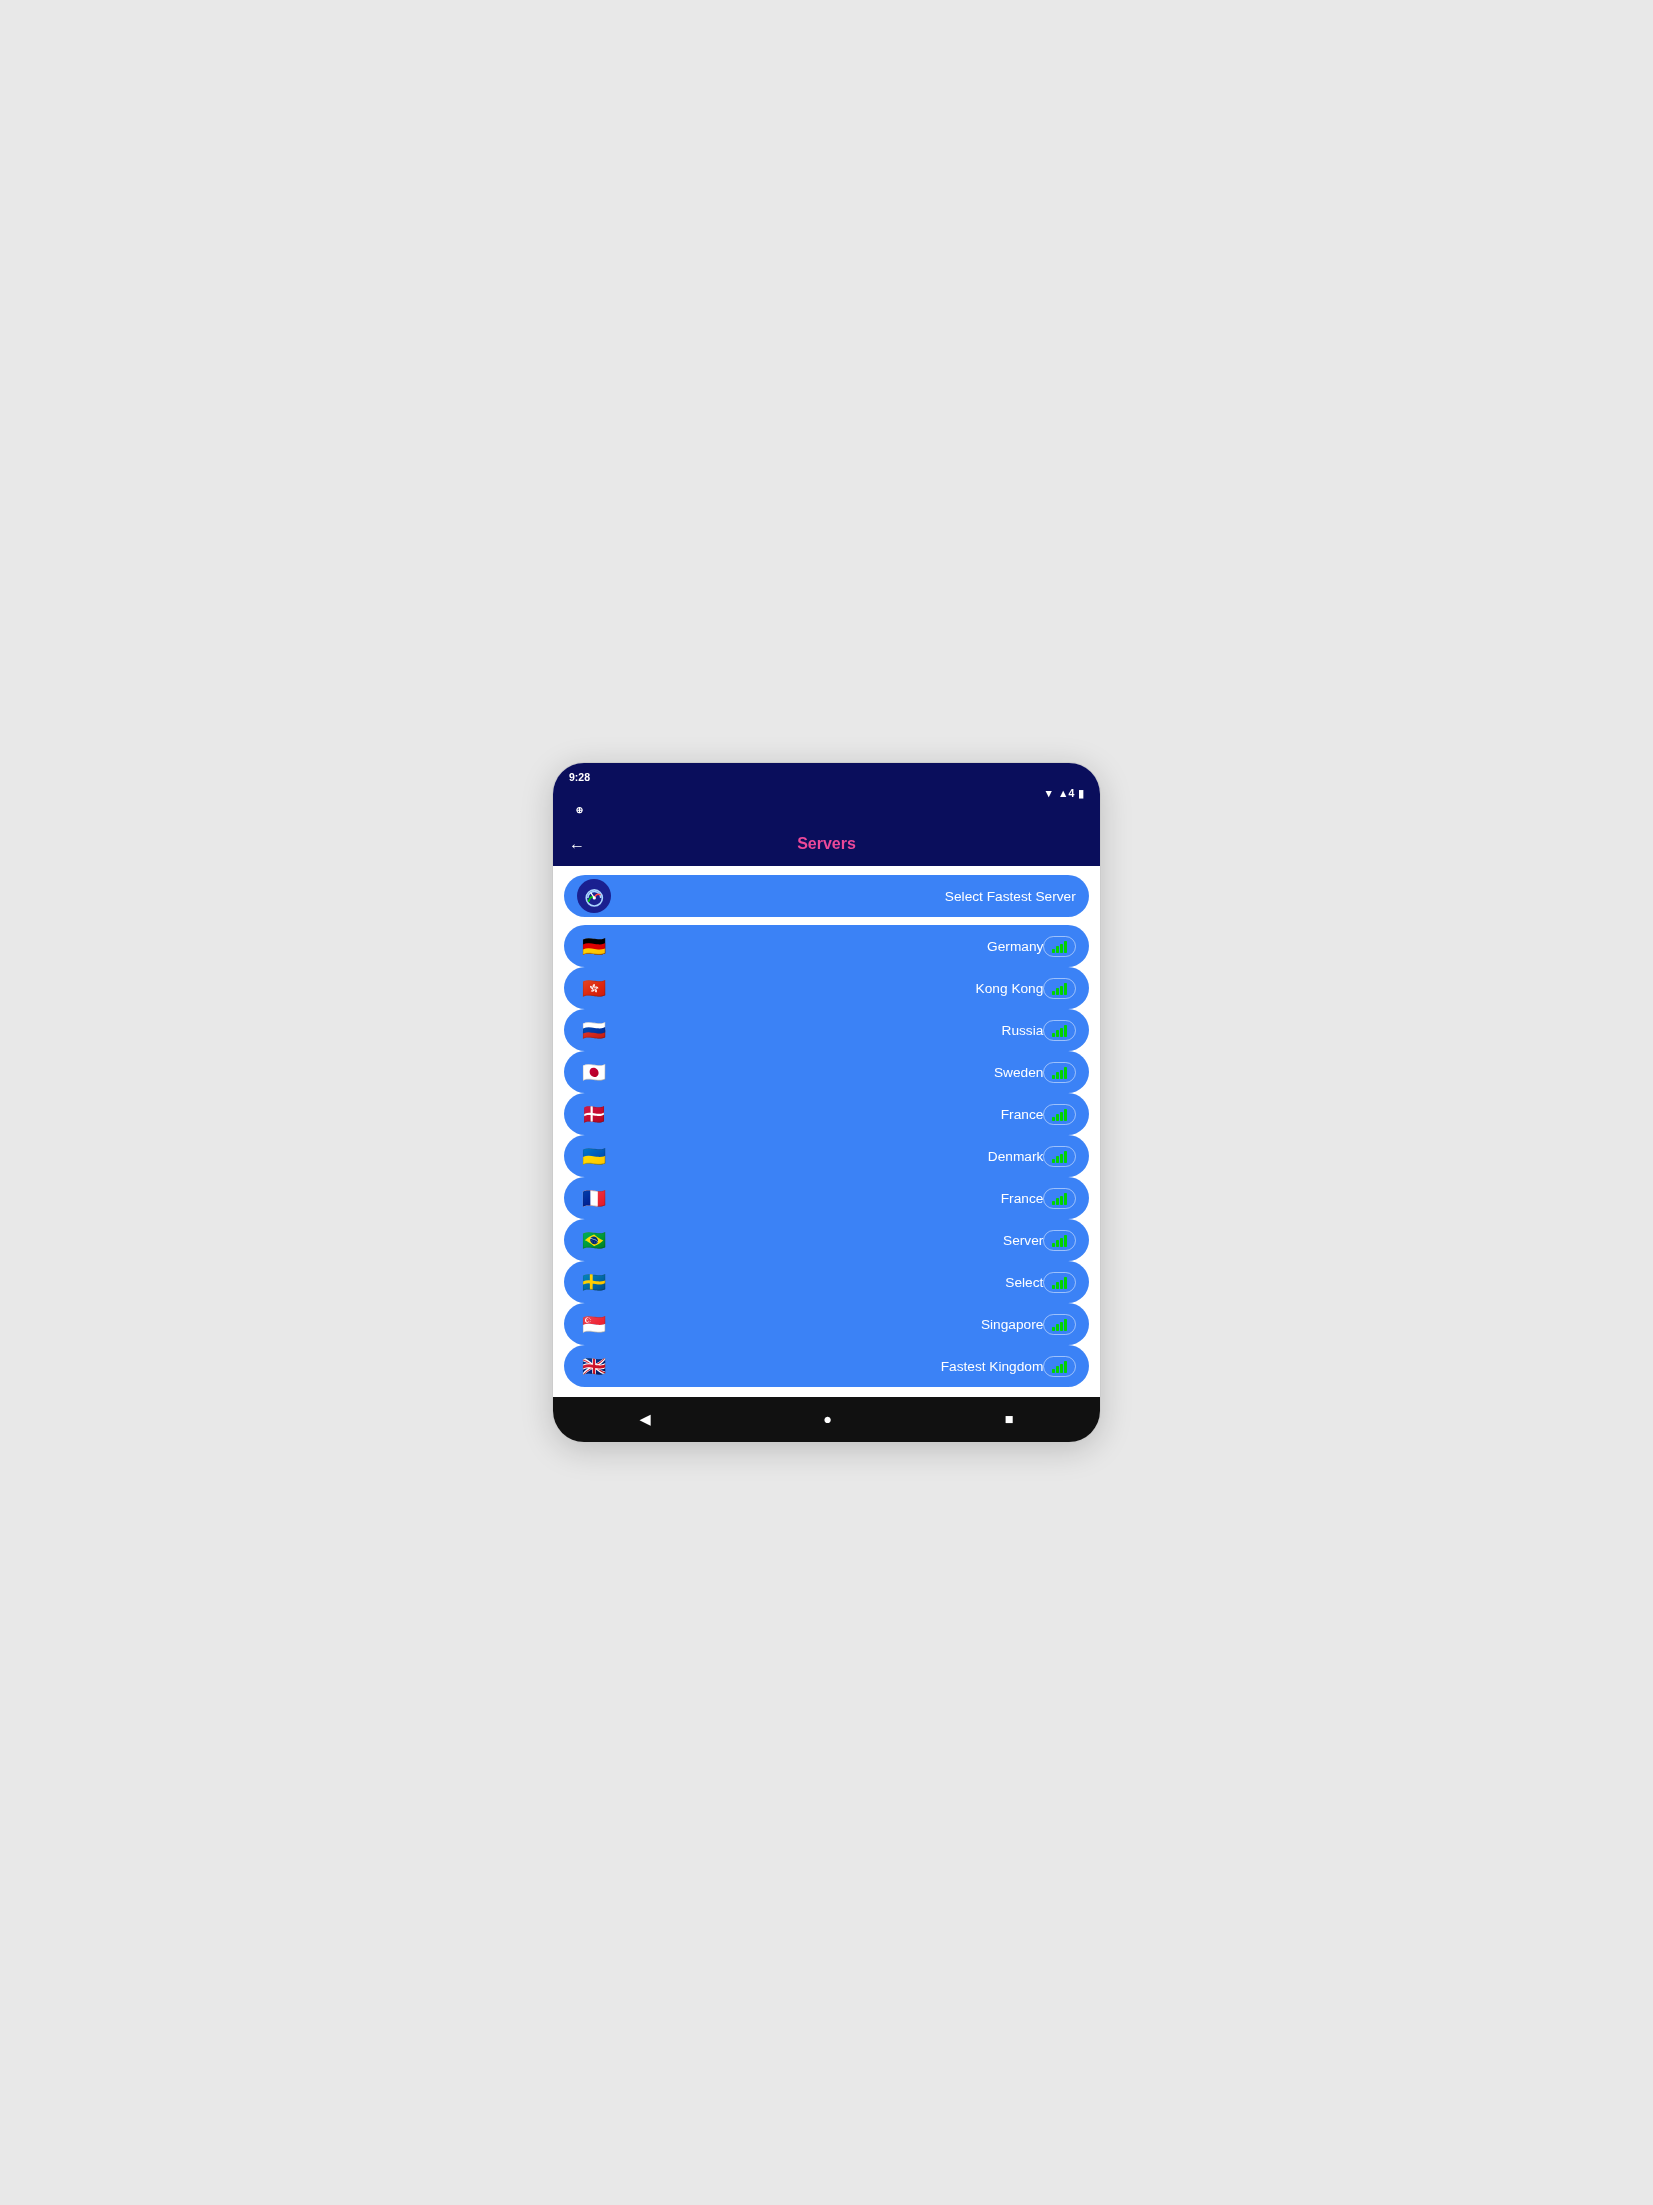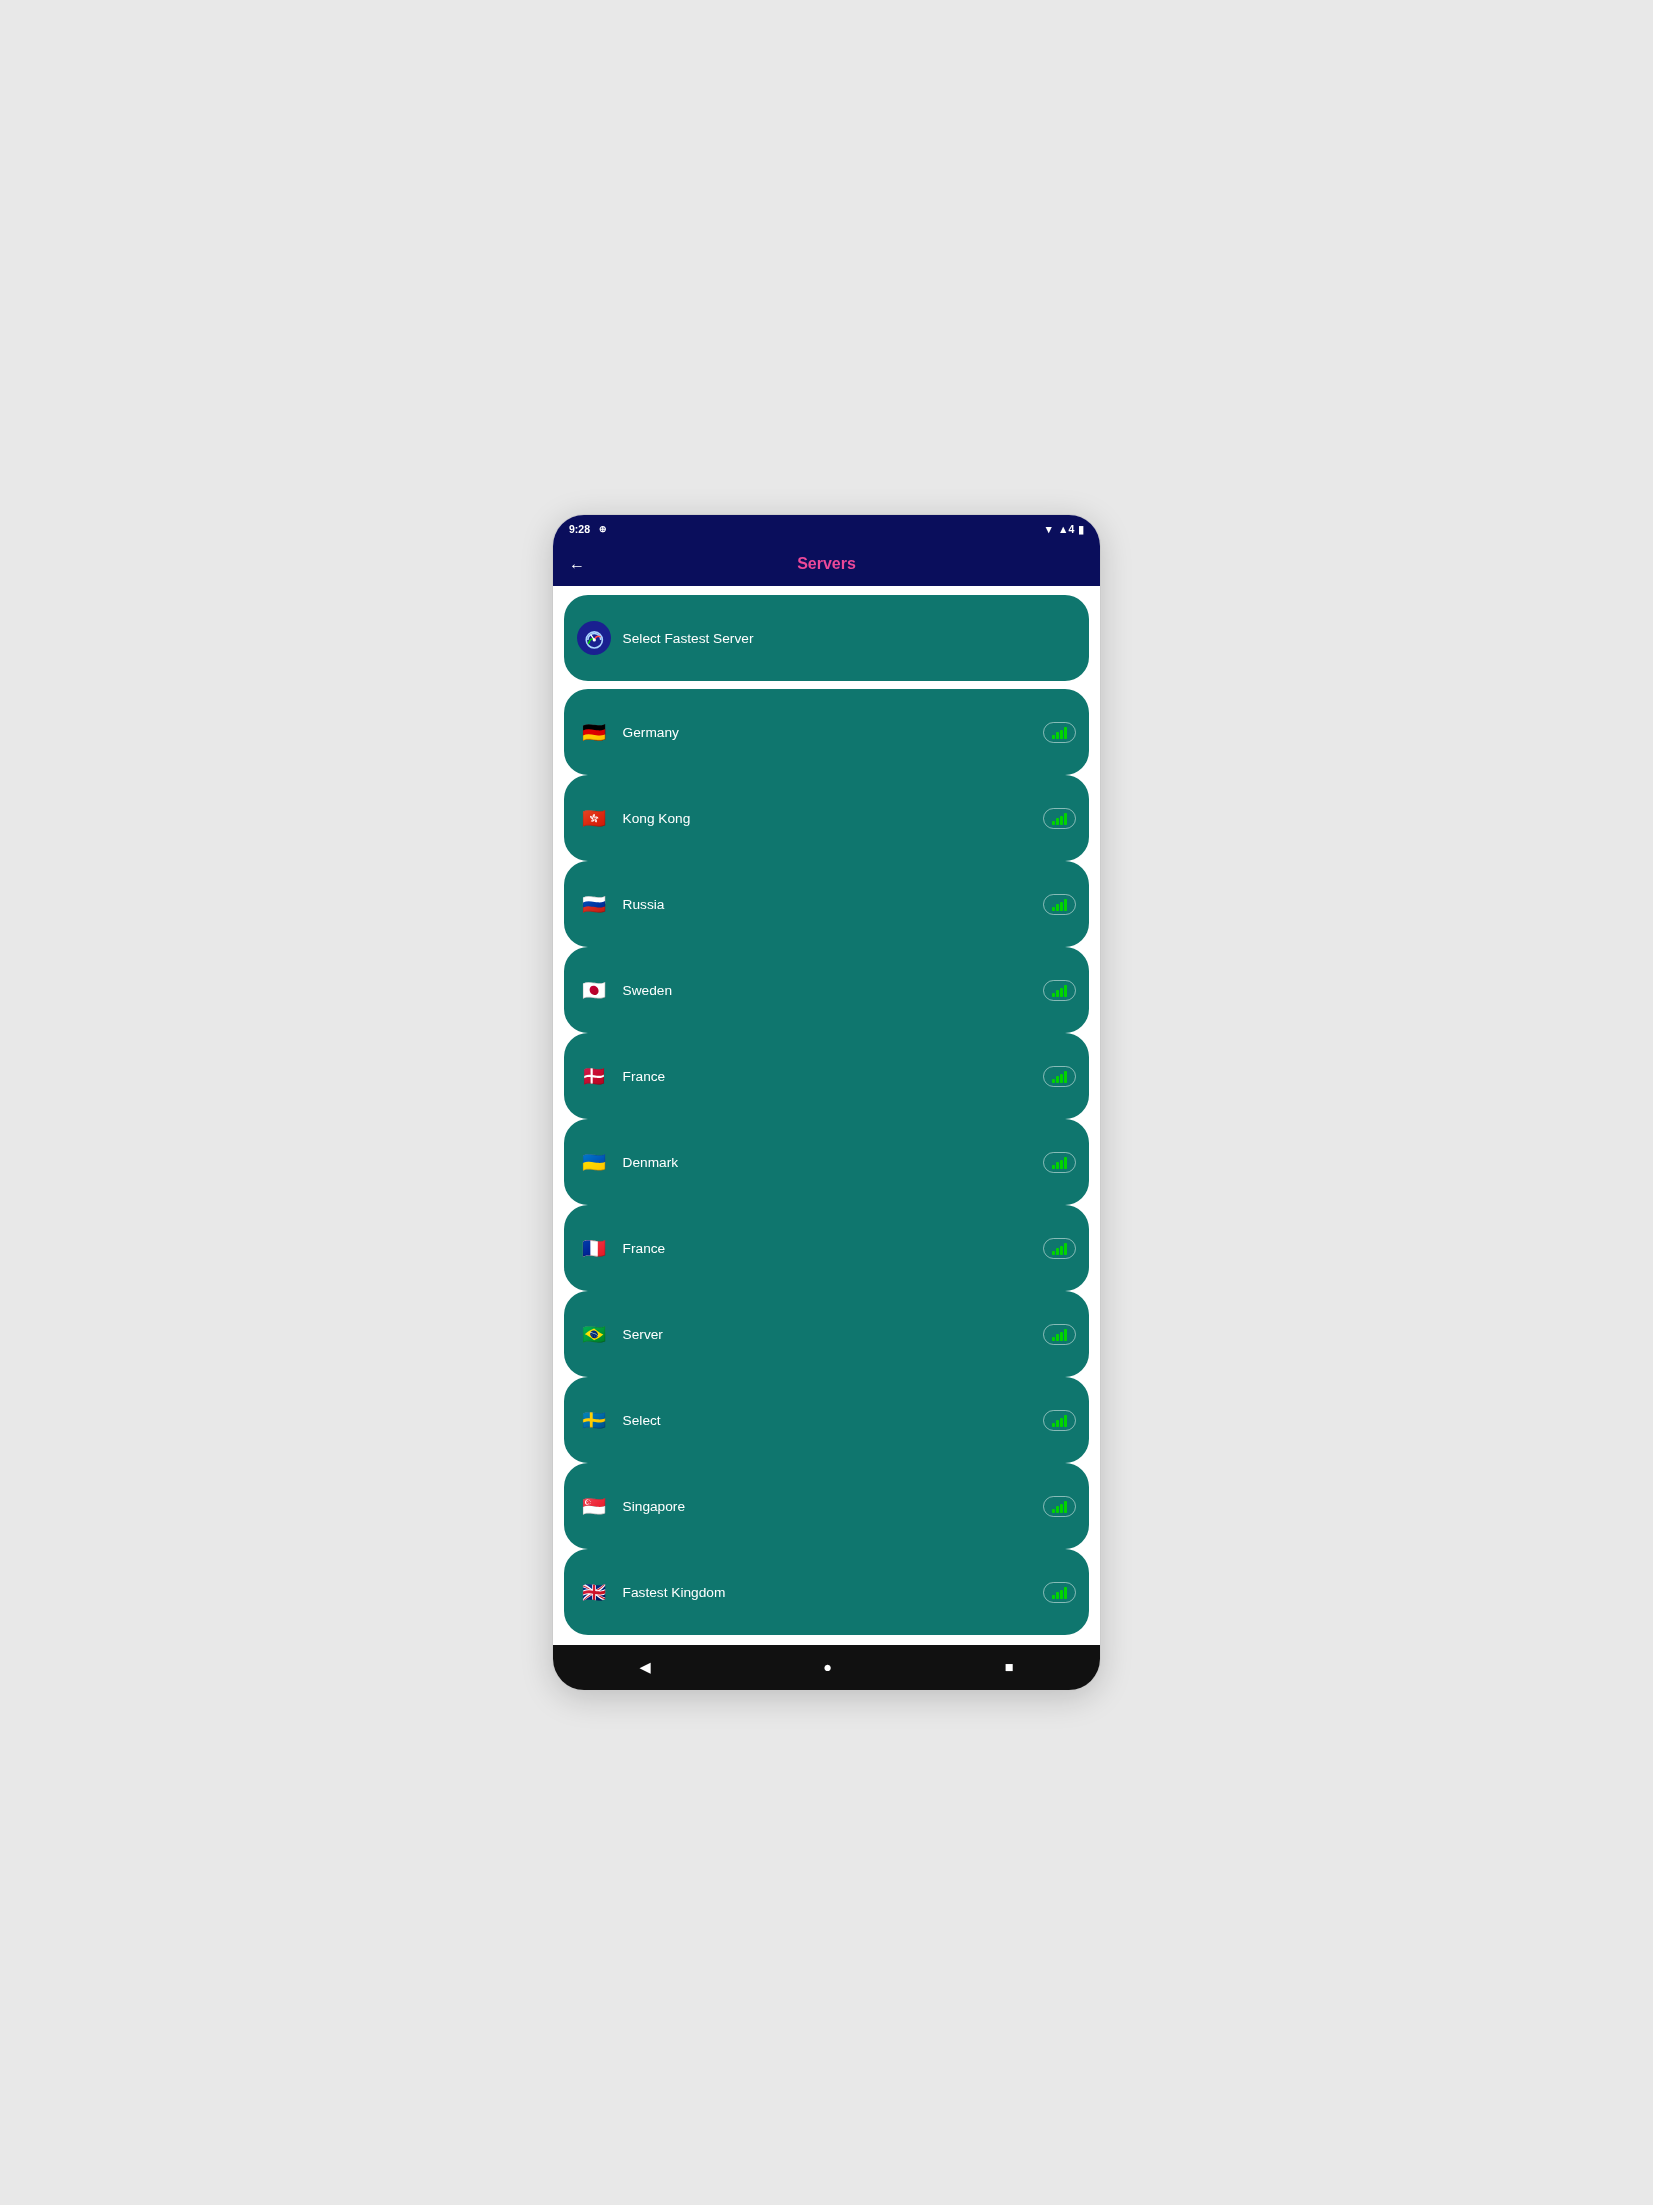--- a/index.html
+++ b/index.html
@@ -33,21 +33,22 @@
       justify-content: space-between;
       padding: 8px 16px 6.5px 16px;
       color: white;
       font-size: 10.5px;
       font-weight: 600;
     }
 
     .status-left {
       display: flex;
       align-items: center;
-      gap: 9px;
+      gap: 22px;
+      flex-direction: column;
     }
 
     .status-right {
       display: flex;
       align-items: center;
       gap: 4px;
     }
 
     .app-header {
       background: #0a0e5c;
@@ -76,27 +77,28 @@
 
     .server-list {
       background: white;
       padding: 9.7px 11.3px;
       display: flex;
       flex-direction: column;
       gap: 8px;
     }
 
     .server-item {
-      background: #0f766e;
+      background: #3b82f6;
       border-radius: 24px;
       display: flex;
       align-items: center;
-      padding: 26px 13px;
+      padding: 4px 13px;
       cursor: pointer;
       transition: background 0.2s;
+      text-align: right;
     }
 
     .server-icon {
       width: 34px;
       height: 34px;
       border-radius: 50%;
       display: flex;
       align-items: center;
       justify-content: center;
       margin-right: 11.3px;

